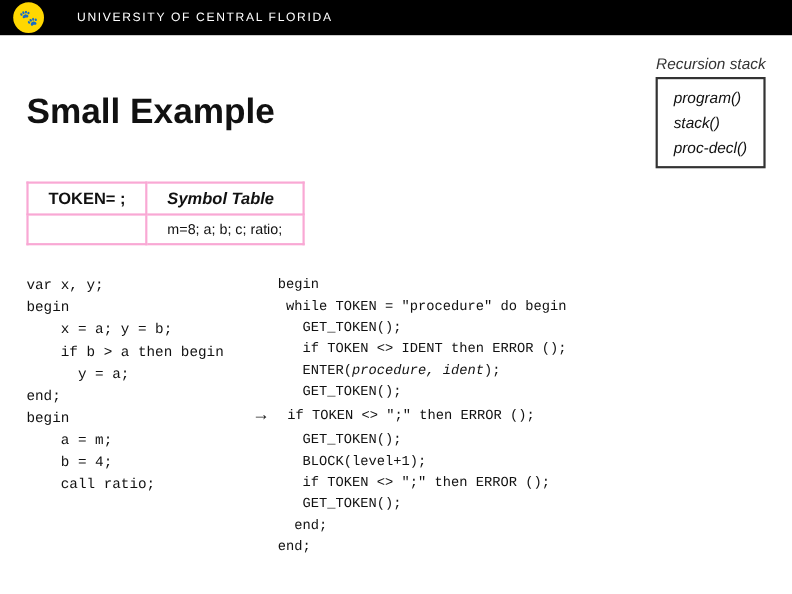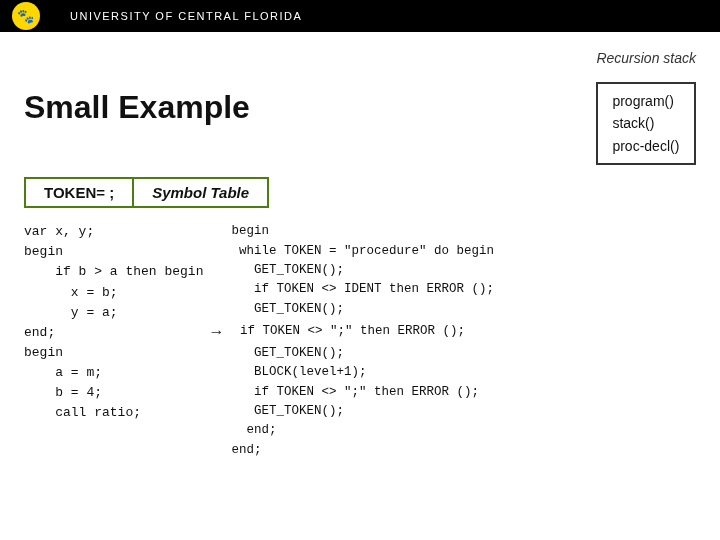--- a/index.html
+++ b/index.html
@@ -72,21 +72,21 @@
 
     
     #token-section {
       flex: 0 0 auto;
     }
     .token-table {
       border-collapse: collapse;
       border: 2px solid #333;
     }
     .token-table td, .token-table th {
-      border: 2px solid #4d7c0f;
+      border: 2px solid #f9a8d4;
       padding: 5px 18px;
       font-size: 15px;
       font-weight: bold;
       color: #111;
     }
     .token-table .symbol-header {
       font-style: italic;
       font-weight: bold;
       font-size: 15px;
     }
@@ -97,36 +97,38 @@
 
     
     #recursion-section {
       margin-left: 20px;
       flex: 0 0 auto;
     }
     .recursion-title {
       font-style: italic;
       font-size: 14px;
       color: #333;
-      margin-bottom: 16px;
+      margin-bottom: 4px;
       text-align: right;
     }
     .recursion-stack {
       border: 2px solid #333;
       padding: 6px 14px;
       font-size: 14px;
       color: #111;
       line-height: 1.6;
+      font-style: italic;
     }
 
     
     #body-section {
       display: flex;
-      gap: 8px;
+      gap: 29px;
       flex: 1;
+      margin-top: 13px;
     }
     #left-code {
       flex: 0 0 165px;
       font-family: 'Courier New', monospace;
       font-size: 13px;
       color: #111;
       line-height: 1.55;
     }
     #right-code {
       flex: 1;
@@ -183,32 +185,36 @@
   </div>
 
   <div id="top-section">
     <div id="token-section">
       <table class="token-table">
         <tbody>
             <tr>
           <td>TOKEN= ;</td>
           <td class="symbol-header">Symbol Table</td>
         </tr>
+        <tr>
+          <td></td>
+          <td class="symbol-val">m=8; a; b; c; ratio;</td>
+        </tr>
       </tbody>
         </table>
     </div>
   </div>
 
   <div id="body-section">
 
     <div id="left-code">
       <div class="code-line"><span>var x, y;</span></div>
       <div class="code-line"><span>begin</span></div>
+      <div class="code-line"><span>    x = a; y = b;</span></div>
       <div class="code-line"><span>    if b &gt; a then begin</span></div>
-      <div class="code-line"><span>      x = b;</span></div>
       <div class="code-line"><span>      y = a;</span></div>
       <div class="code-line"><span>end;</span></div>
       <div class="code-line"><span>begin</span></div>
       <div class="code-line"><span>    a = m;</span></div>
       <div class="code-line"><span>    b = 4;</span></div>
       <div class="code-line"><span>    call ratio;</span></div>
     </div>
 
     <div id="right-code">
 
@@ -223,20 +229,24 @@
       <div class="code-line">
         <span class="no-arrow"></span>
         <span>&nbsp;&nbsp;&nbsp;GET_TOKEN();</span>
       </div>
       <div class="code-line">
         <span class="no-arrow"></span>
         <span>&nbsp;&nbsp;&nbsp;if TOKEN &lt;&gt; IDENT then ERROR ();</span>
       </div>
       <div class="code-line">
         <span class="no-arrow"></span>
+        <span>&nbsp;&nbsp;&nbsp;ENTER(<em>procedure, ident</em>);</span>
+      </div>
+      <div class="code-line">
+        <span class="no-arrow"></span>
         <span>&nbsp;&nbsp;&nbsp;GET_TOKEN();</span>
       </div>
       <div class="code-line">
         <span class="arrow-indicator">→</span>
         <span>&nbsp;&nbsp;if TOKEN &lt;&gt; ";" then ERROR ();</span>
       </div>
       <div class="code-line">
         <span class="no-arrow"></span>
         <span>&nbsp;&nbsp;&nbsp;GET_TOKEN();</span>
       </div>

